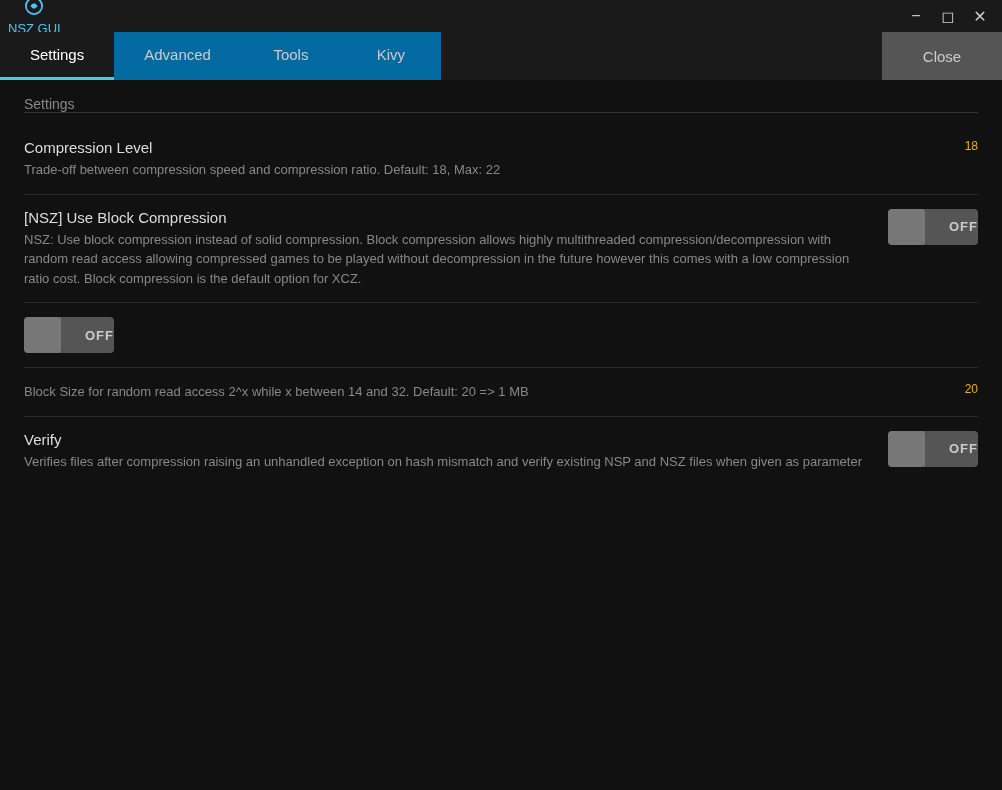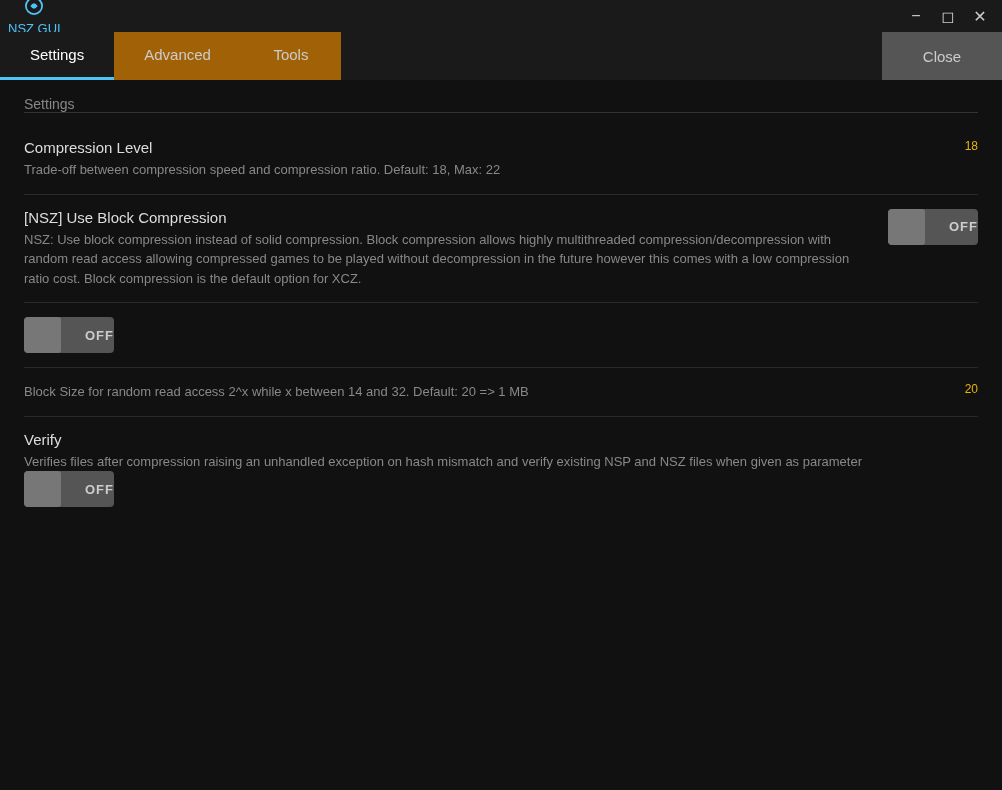--- a/index.html
+++ b/index.html
@@ -74,21 +74,21 @@
     .tab {
       padding: 0 30px;
       height: 48px;
       display: flex;
       align-items: center;
       justify-content: center;
       font-size: 15px;
       cursor: pointer;
       border: none;
       color: #ccc;
-      background: #a16207;
+      background: #0369a1;
       border-bottom: 3px solid transparent;
       min-width: 100px;
     }
 
     .tab.active {
       background: #1a1a1a;
       border-bottom: 3px solid #4fc3f7;
       color: #fff;
     }
 
@@ -129,21 +129,20 @@
     .setting-row {
       display: flex;
       align-items: flex-start;
       justify-content: space-between;
       padding: 14px 0;
       border-bottom: 1px solid #2a2a2a;
     }
 
     .setting-row:last-child {
       border-bottom: none;
-      flex-direction: column;
     }
 
     .setting-info {
       flex: 1;
       padding-right: 24px;
     }
 
     .setting-title {
       font-size: 15px;
       color: #ddd;
@@ -242,20 +241,23 @@
 <div class="tab-bar">
   <button class="tab active">
     <span>Settings</span>
   </button>
   <button class="tab">
     <span>Advanced</span>
   </button>
   <button class="tab">
     <span>Tools</span>
   </button>
+  <button class="tab">
+    <span>Kivy</span>
+  </button>
   <div class="tab-spacer"></div>
   <button class="close-tab">Close</button>
 </div>
 
 <div class="content">
   <div class="section-label settings-header">Settings</div>
   <hr class="section-divider">
 
   <div class="setting-row">
     <div class="setting-info">

